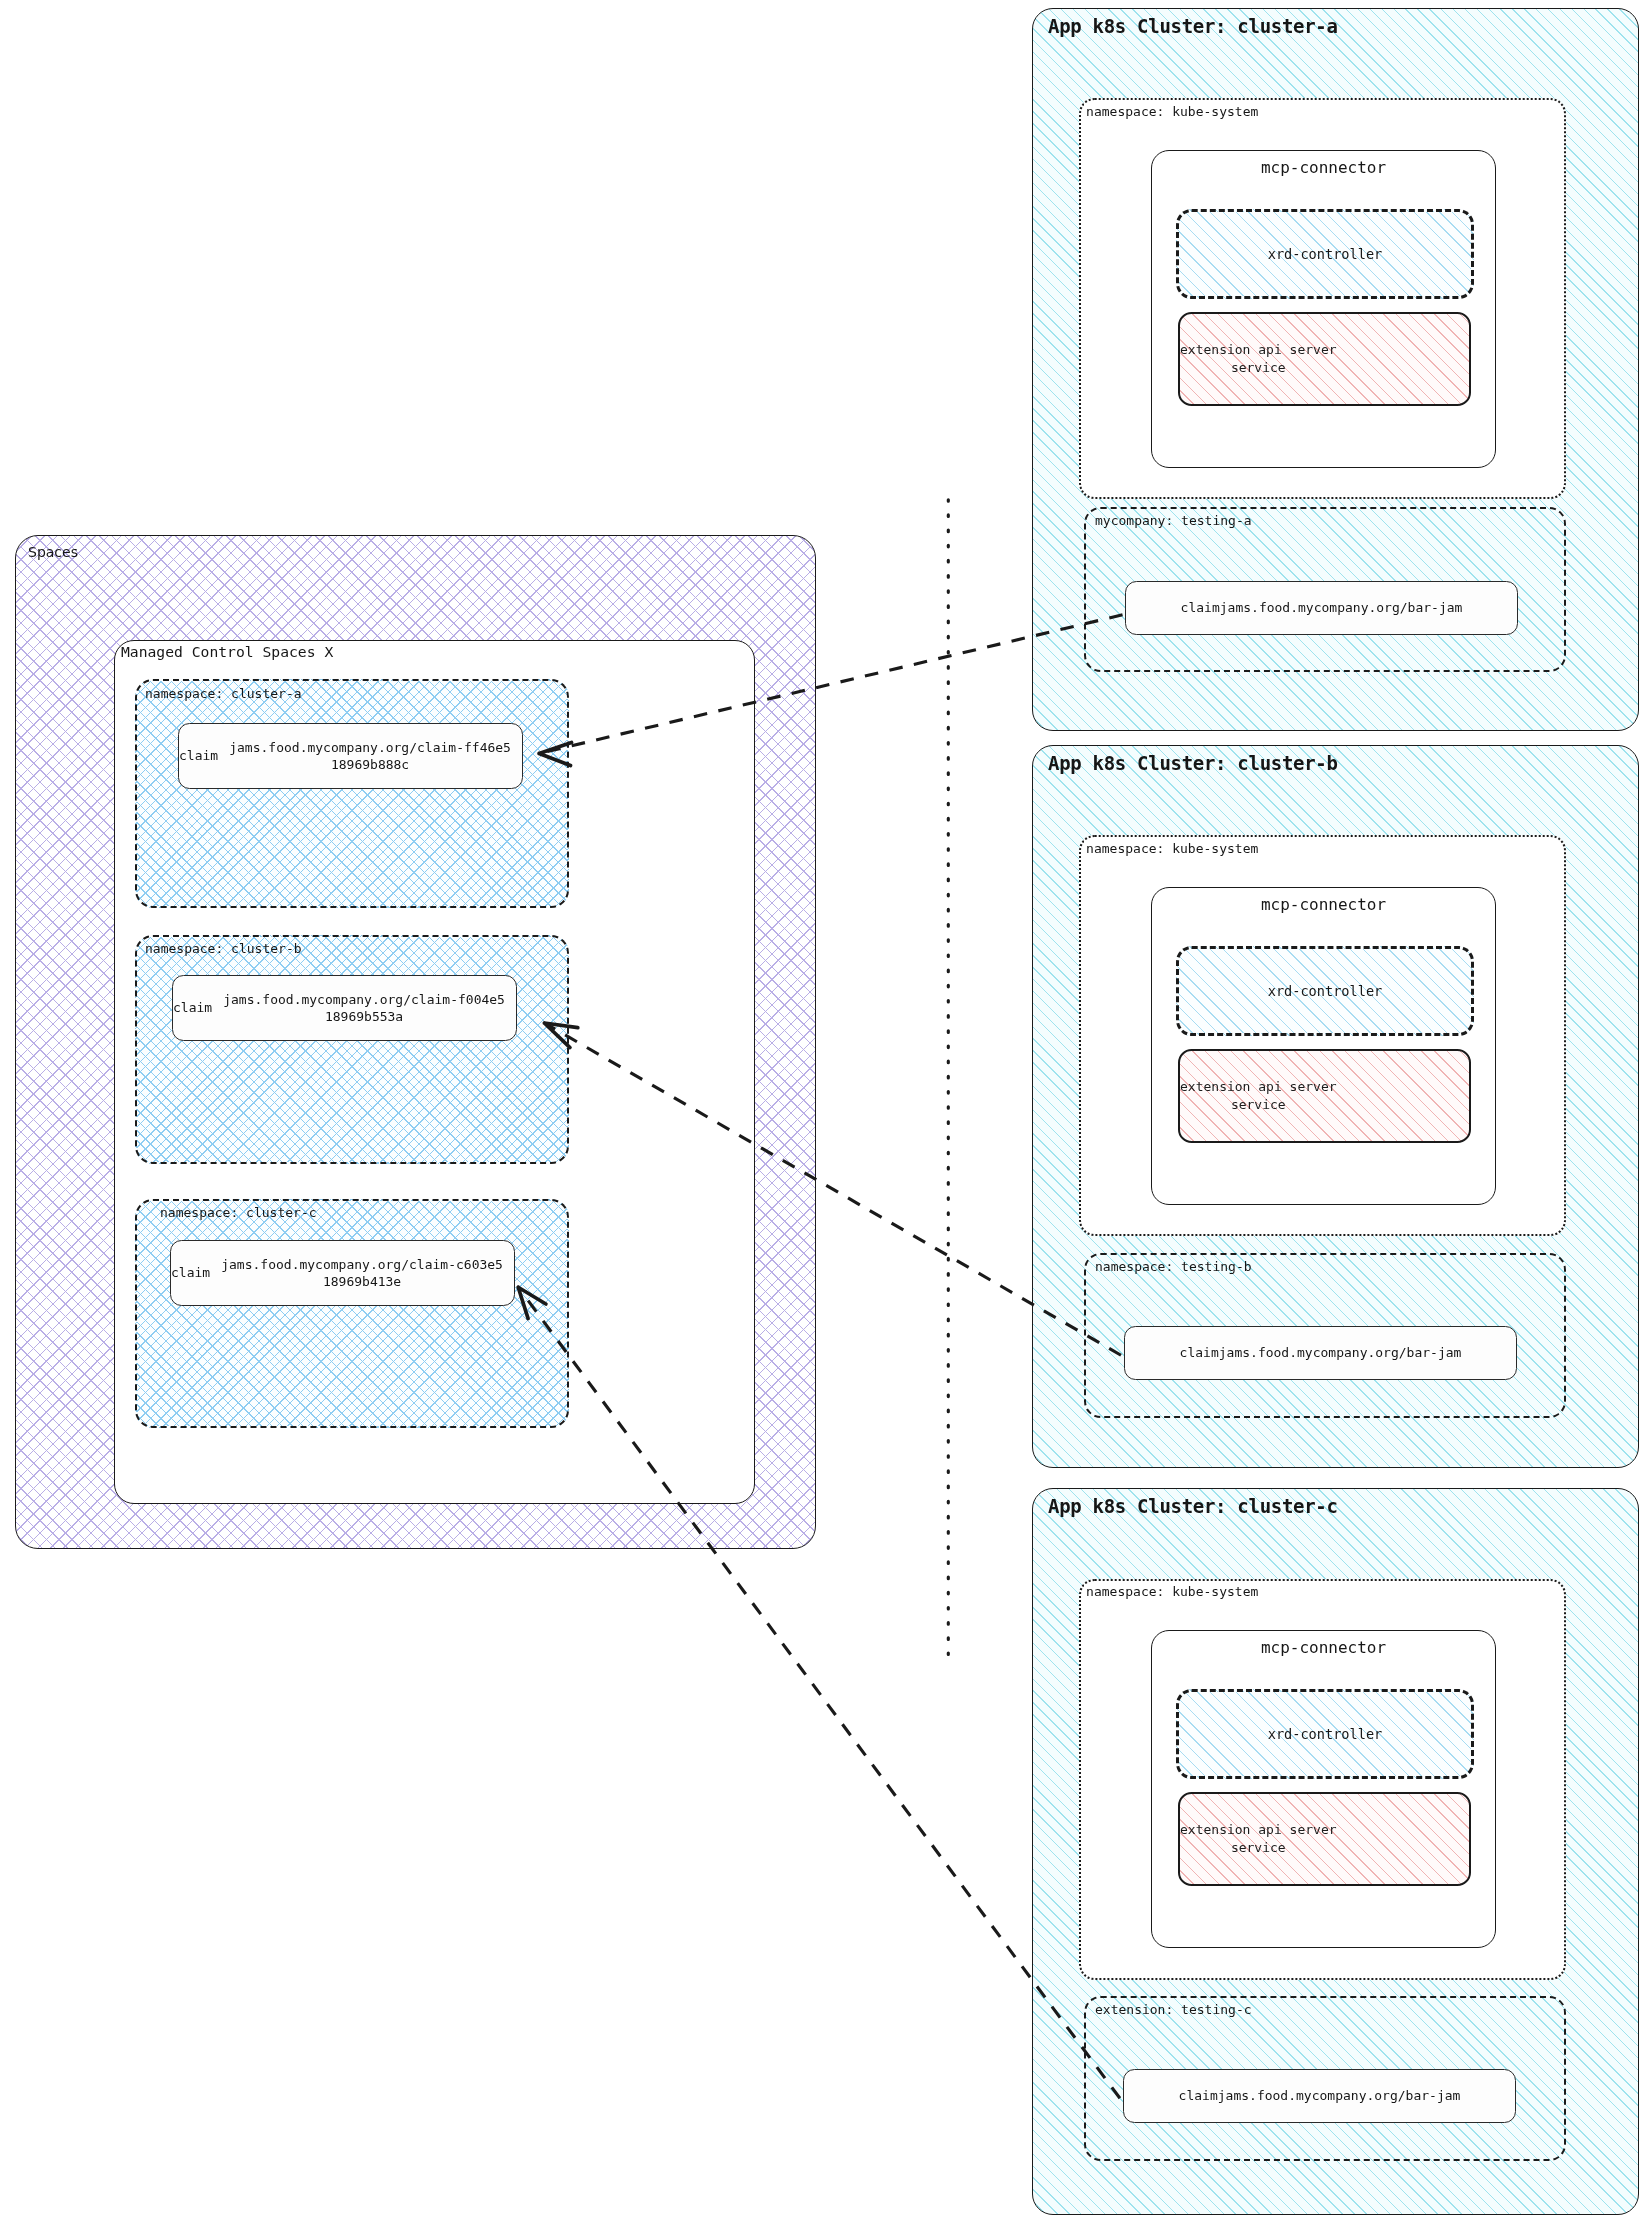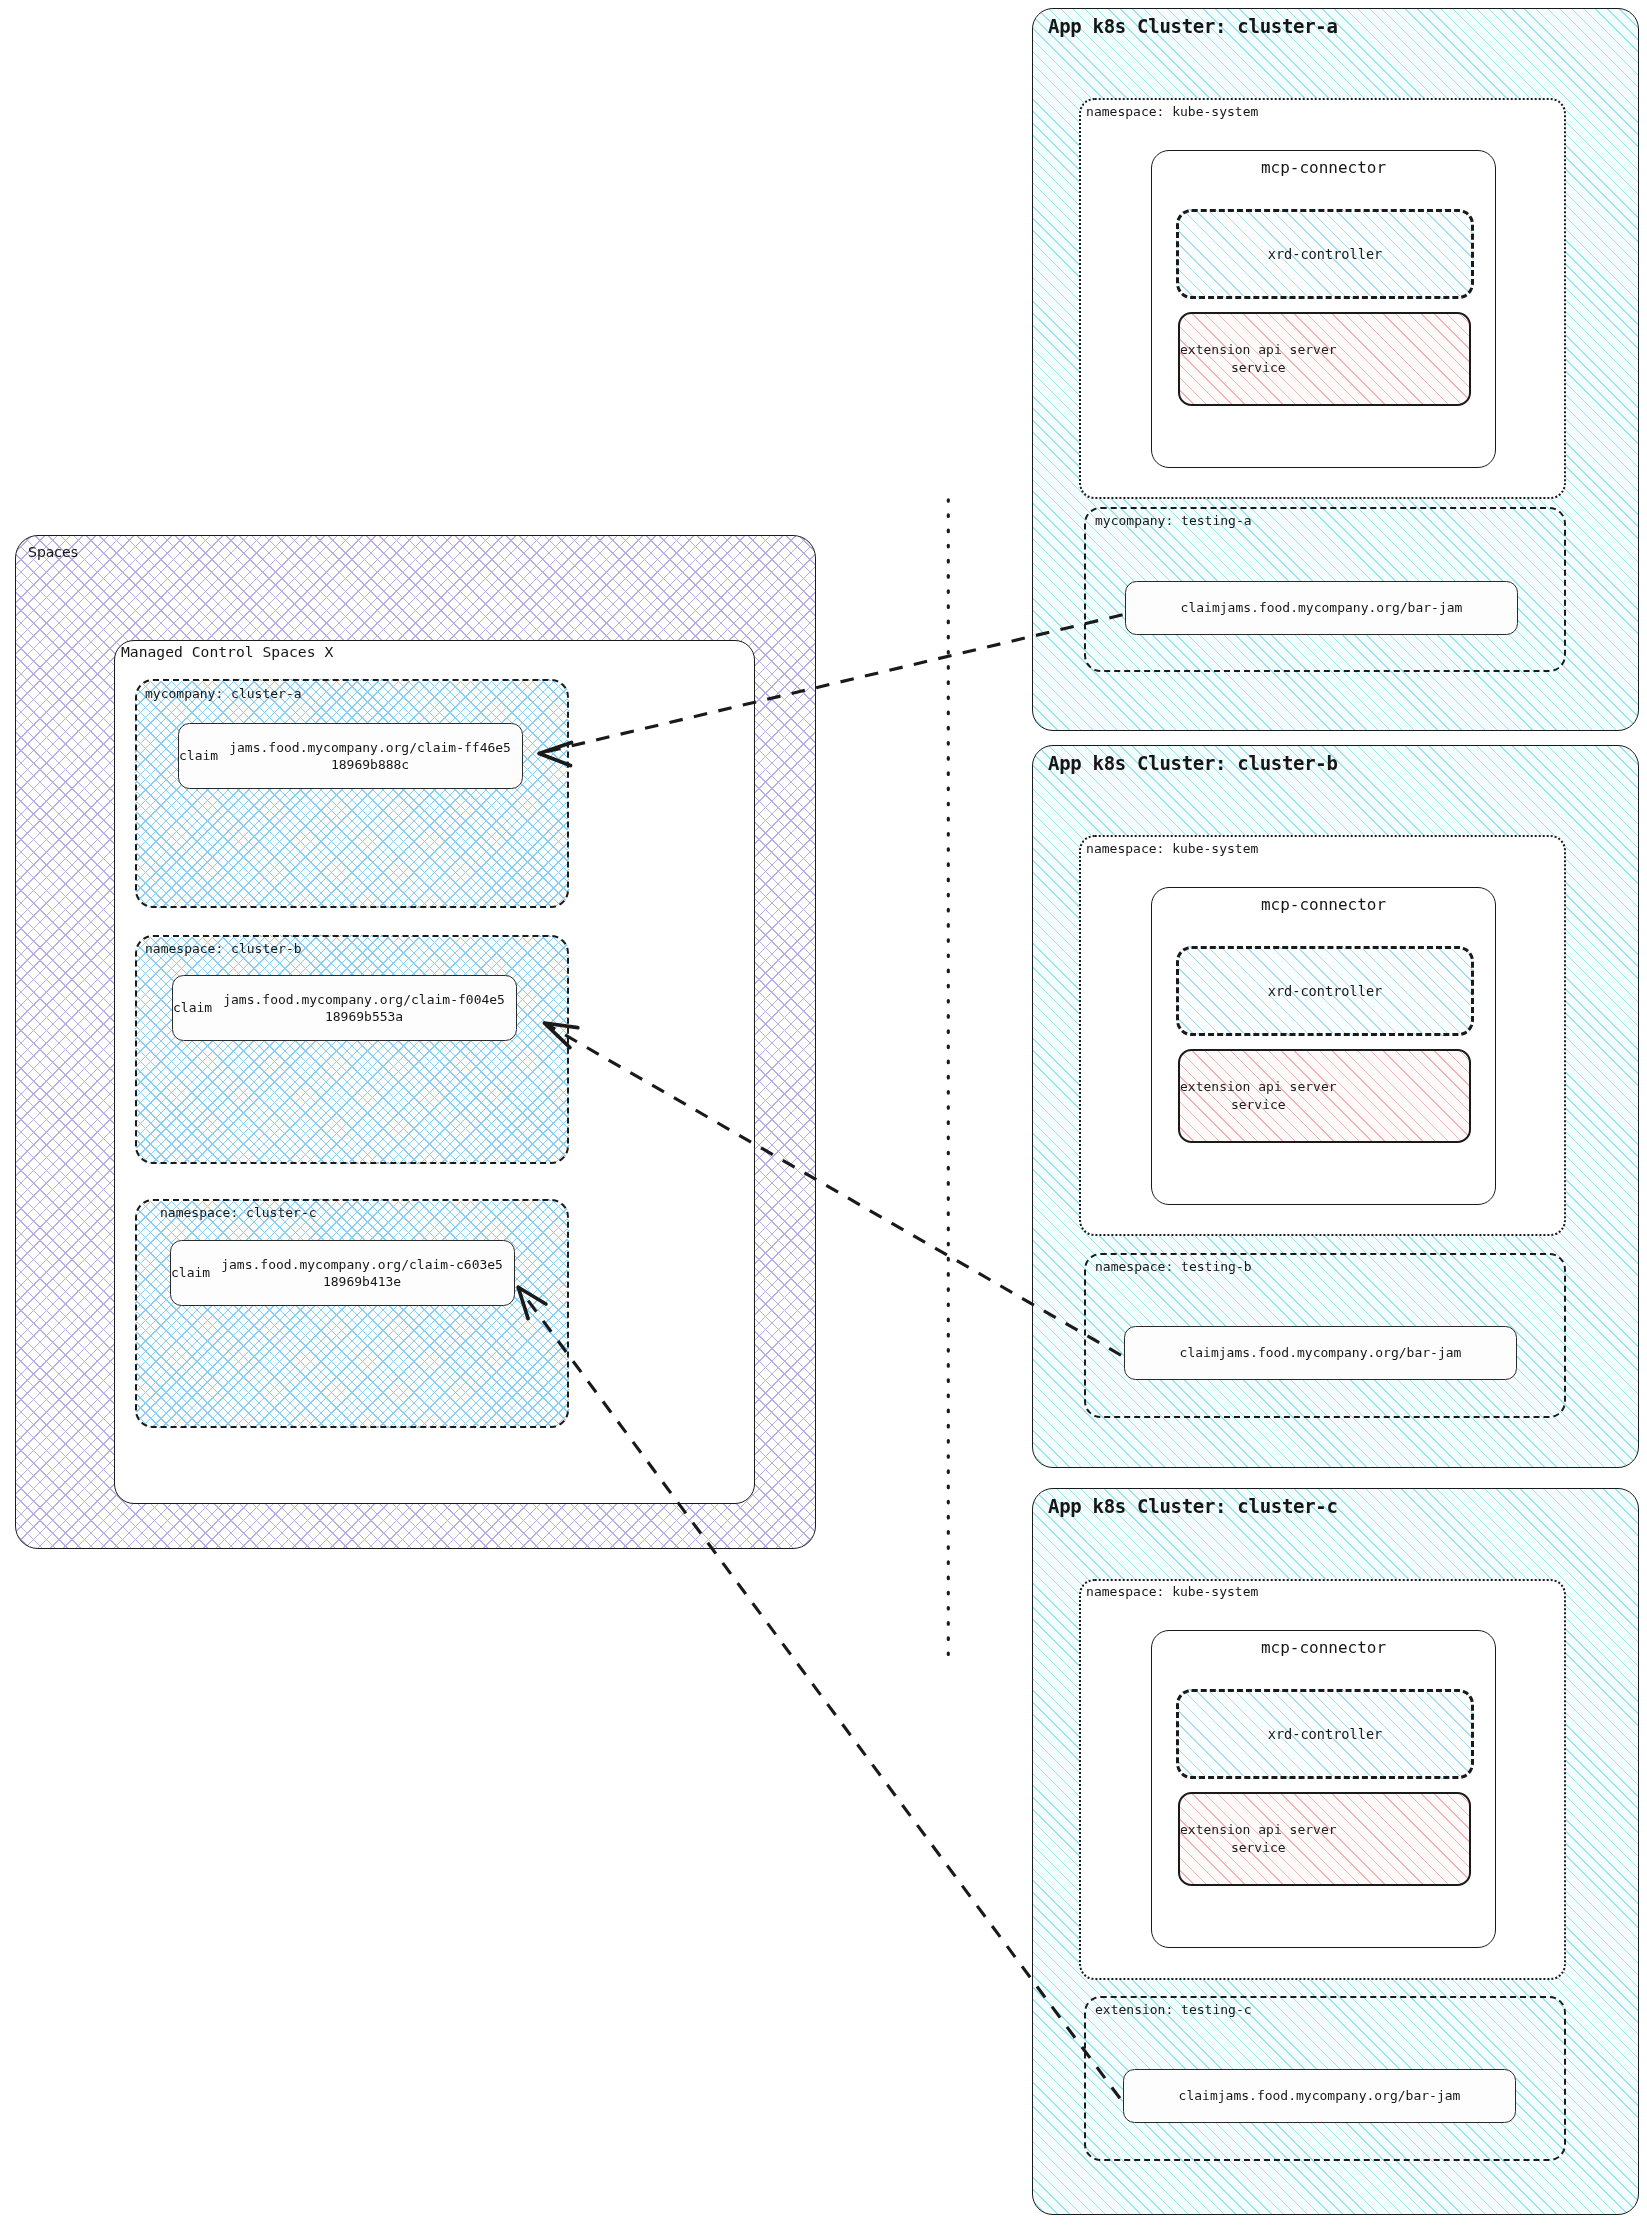--- a/index.html
+++ b/index.html
@@ -144,21 +144,21 @@
   <div class="rb hatch-purple" style="left:14.7px; top:535px; width:801px; height:1014px; border-radius:23px;">
   </div>
   <div class="lbl lbl-spaces" style="left:28px; top:544px;">Spaces</div>
 
   <div class="rb" style="left:114px; top:640px; width:641px; height:864px; background:#ffffff; border-radius:20px;">
   </div>
   <div class="lbl lbl-mcp-title" style="left:121px; top:643px;">Managed Control Spaces X</div>
 
   <div class="dashed-b hatch-blue-cross box" style="left:135px; top:679px; width:434px; height:229px; border-radius:18px;">
   </div>
-  <div class="lbl lbl-ns" style="left:145px; top:686px;">mycompany: cluster-a</div>
+  <div class="lbl lbl-ns" style="left:145px; top:686px;">namespace: cluster-a</div>
   <div class="claim" style="left:178px; top:723px; width:345px; height:66px;">
     <span class="l1">claim</span>
     <span class="l2" style="padding:0 9.4px; word-break:break-all;">jams.food.mycompany.org/claim-ff46e518969b888c</span>
   </div>
 
   <div class="dashed-b hatch-blue-cross box" style="left:135px; top:935px; width:434px; height:229px; border-radius:18px;">
   </div>
   <div class="lbl lbl-ns" style="left:145px; top:941px;">namespace: cluster-b</div>
   <div class="claim" style="left:172px; top:975px; width:345px; height:66px;">
     <span class="l1">claim</span>

